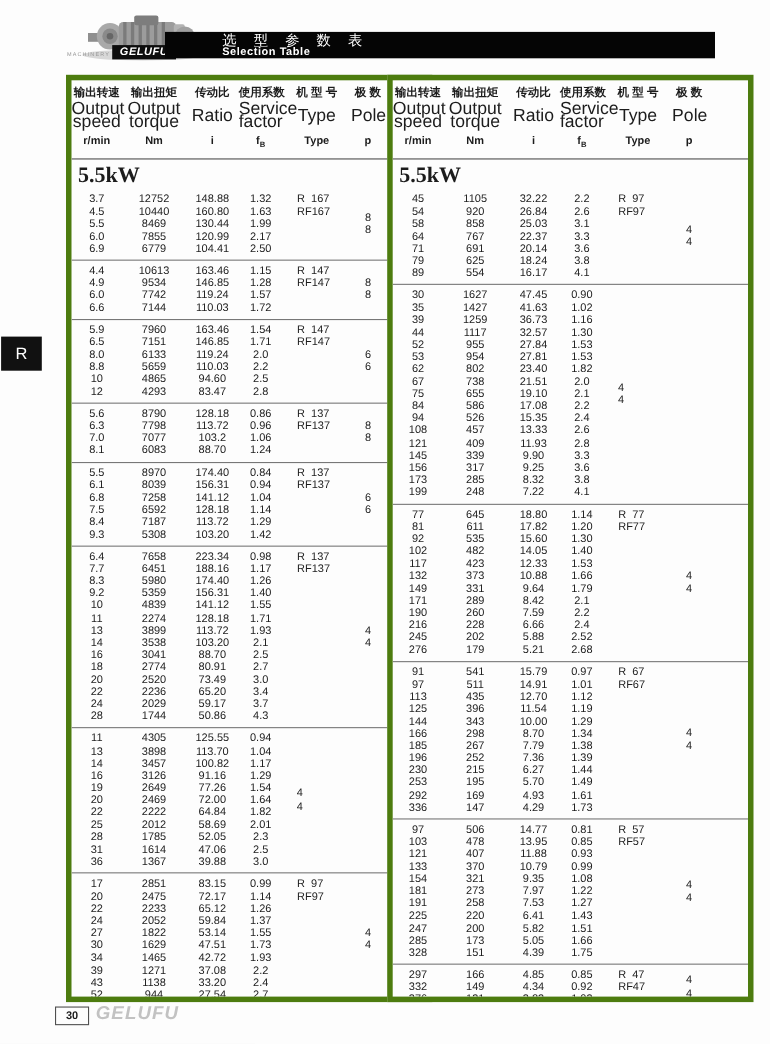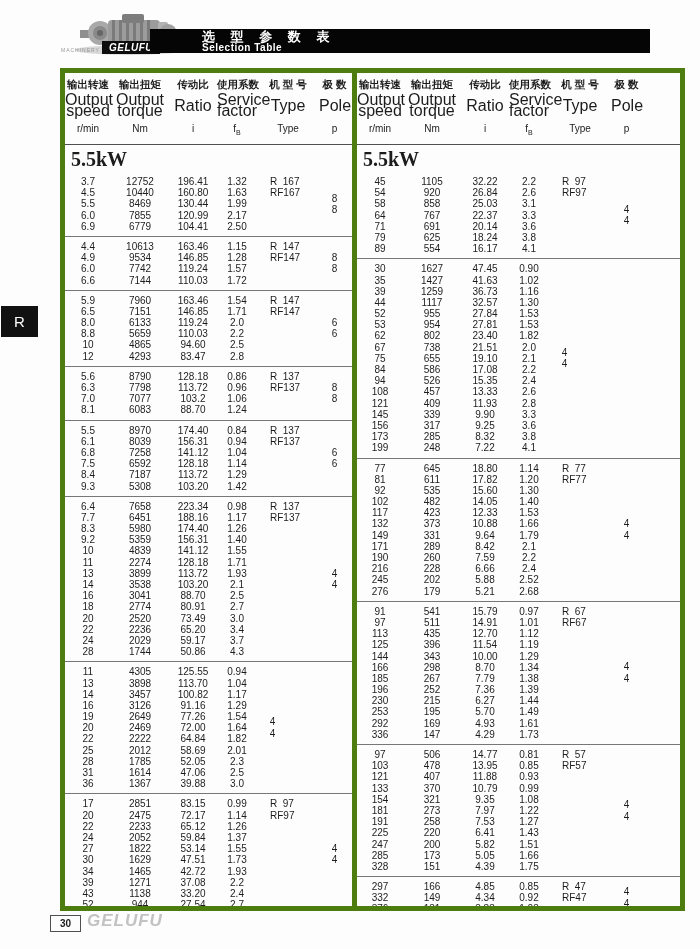--- a/index.html
+++ b/index.html
@@ -4,38 +4,38 @@
 <style>
   html,body{margin:0;padding:0;background:#e8e8e8;}
   .page{position:relative;width:700px;height:949px;background:#fdfdfd;font-family:"Liberation Sans",sans-serif;color:#1c1c1c;overflow:hidden;}
 
   
   .logo-wrap{position:absolute;left:60px;top:12px;width:140px;height:44px;}
   .brand-sub{position:absolute;left:61px;top:47px;font-size:5px;color:#999;letter-spacing:1px;}
   .brand-box{position:absolute;left:102px;top:41px;width:58px;height:13px;background:#0d0d0d;color:#fff;
              display:flex;align-items:center;justify-content:center;font-size:10px;font-weight:bold;font-style:italic;letter-spacing:.5px;}
   .title-bar{position:absolute;left:150px;top:29px;width:500px;height:24px;background:#050505;color:#fff;padding-left:52px;box-sizing:border-box;}
-  .title-cn{font-size:13px;font-weight:bold;letter-spacing:6px;line-height:13px;margin-top:1px;}
+  .title-cn{font-size:13px;font-weight:normal;letter-spacing:6px;line-height:13px;margin-top:1px;}
   .title-en{font-size:10px;font-weight:bold;line-height:10px;letter-spacing:.5px;}
 
   
   .side-tab{position:absolute;left:1px;top:306px;width:37px;height:31px;background:#111;color:#fff;
             display:flex;align-items:center;justify-content:center;font-size:15px;}
 
   
   .sel-table{position:absolute;top:68px;width:333px;height:843px;border:5px solid #4d7c0f;box-sizing:border-box;background:#fdfdfd;overflow:hidden;}
   .sel-table.left{left:60px;}
   .sel-table.right{left:352px;}
   .thead{border-bottom:1px solid #4f4f4f;padding:4px 0 5px 0;}
   .hrow{display:grid;grid-template-columns:46px 58px 48px 40px 62px 31px;}
   .hcell{text-align:center;}
   .hrow.cols_cn .hcell{font-size:10.5px;font-weight:bold;white-space:nowrap;line-height:15px;}
   .hrow.cols_en{min-height:26px;align-items:center;}
   .hrow.cols_en .hcell{font-size:16px;line-height:11px;}
-  .hrow.units{margin-top:4px;}
+  .hrow.units{margin-top:4px;font-weight:bold;}
   .hrow.units .hcell{font-size:10px;line-height:13px;}
   .hrow.units sub{font-size:7px;}
   .kw{font-family:"Liberation Serif",serif;font-size:20px;font-weight:600;padding:3px 0 2px 6px;line-height:22px;}
   .group{display:flex;padding:4px 0;}
   .group.bordered{border-top:1px solid #777;}
   .rows{width:192px;}
   .drow{display:grid;grid-template-columns:46px 58px 48px 40px;height:11.2px;line-height:11.2px;}
   .dcell{text-align:center;font-size:10px;}
   .typecol{width:62px;display:flex;flex-direction:column;padding-left:13px;box-sizing:border-box;
            font-size:10px;line-height:11.4px;white-space:pre;}
@@ -108,21 +108,21 @@
           <div class="hcell">p</div>
         </div>
       </div>
     <div class="kw">5.5kW</div>
     <div class="tbody">
         <div class="group">
           <div class="rows">
             <div class="drow">
               <div class="dcell">3.7</div>
               <div class="dcell">12752</div>
-              <div class="dcell">196.41</div>
+              <div class="dcell">148.88</div>
               <div class="dcell">1.32</div>
             </div>
             <div class="drow">
               <div class="dcell">4.5</div>
               <div class="dcell">10440</div>
               <div class="dcell">160.80</div>
               <div class="dcell">1.63</div>
             </div>
             <div class="drow">
               <div class="dcell">5.5</div>

